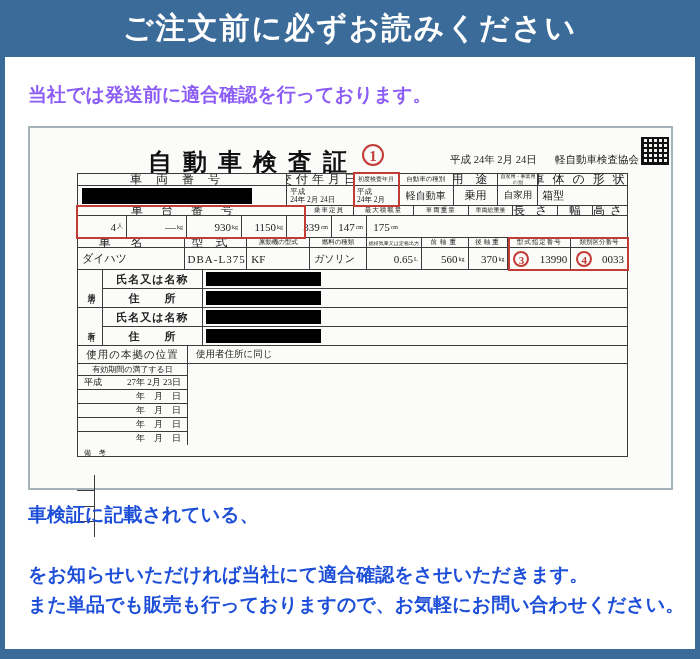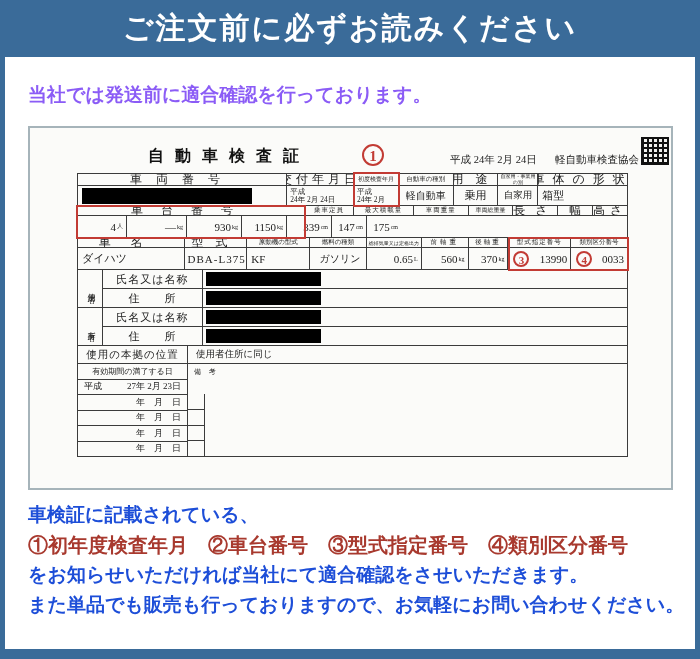--- a/index.html
+++ b/index.html
@@ -11,21 +11,21 @@
           letter-spacing:2px;}
   
   .frame{position:absolute;left:0;top:57px;width:700px;height:602px;background:#fff;
          border-left:5px solid #3a6b99;border-right:5px solid #3a6b99;border-bottom:10px solid #3a6b99;
          box-sizing:border-box;}
   .intro{position:absolute;left:28px;top:82px;font-size:19px;font-weight:bold;color:#8b5cf6;}
   
   .cert{position:absolute;left:28px;top:126px;width:645px;height:364px;background:#fbfbf9;
         border:2px solid #a6b4ba;box-sizing:border-box;font-family:"Liberation Serif",serif;color:#222;}
   .cert *{box-sizing:border-box;}
-  .cert-title{position:absolute;left:118px;top:18px;font-size:16px;font-weight:bold;letter-spacing:11px;color:#111;white-space:nowrap;}
+  .cert-title{position:absolute;left:118px;top:18px;font-size:24px;font-weight:bold;letter-spacing:11px;color:#111;white-space:nowrap;}
   .top-date{position:absolute;left:420px;top:25px;font-size:10.5px;white-space:nowrap;}
   .authority{position:absolute;left:525px;top:25px;font-size:10.5px;white-space:nowrap;}
   .stamp{position:absolute;left:612px;top:10px;width:26px;height:26px;background:
          repeating-linear-gradient(0deg,#111 0 2px,transparent 2px 5px),
          repeating-linear-gradient(90deg,#111 0 2px,#f2f2ef 2px 5px);outline:1px solid #111;}
   
   .circ{display:inline-block;border:2px solid #c23b34;border-radius:50%;color:#c23b34;
         font-weight:bold;text-align:center;background:transparent;font-family:"Liberation Serif",serif;}
   .c1{position:absolute;left:332px;top:16px;width:22px;height:22px;font-size:15px;line-height:21px;}
   .c2{width:20px;height:20px;font-size:14px;line-height:19px;margin-left:6px;flex:0 0 auto;}
@@ -37,21 +37,21 @@
   .c:last-child{border-right:none;}
   .h{font-size:12px;color:#222;white-space:nowrap;text-align:center;}
   .vtxt{font-size:11px;white-space:nowrap;}
   .num{justify-content:flex-end;padding-right:3px;}
   .unit{font-size:6px;margin-left:1px;}
   .bar{background:#000;}
   
   .redbox{position:absolute;border:2px solid #c23b34;pointer-events:none;}
   
   .vlabel{writing-mode:vertical-rl;font-size:8px;letter-spacing:1px;justify-content:center;display:flex;align-items:center;}
-  .rows{flex:1;display:flex;flex-direction:column;}
+  .rows{flex:1;display:flex;flex-direction:column;font-weight:bold;}
   .rw{display:flex;flex:1;align-items:center;}
   .rw+.rw{border-top:1px solid #3b3b3b;}
   .flabel{width:100px;border-right:1px solid #3b3b3b;font-size:11px;display:flex;align-items:center;
           justify-content:center;align-self:stretch;letter-spacing:1px;}
   
   .dl{width:110px;border-right:1px solid #3b3b3b;display:flex;flex-direction:column;}
   .dl-row{flex:1;display:flex;align-items:center;justify-content:space-between;padding:0 6px;font-size:9px;white-space:nowrap;}
   .dl-row+.dl-row{border-top:1px solid #3b3b3b;}
   .remarks{flex:1;position:relative;font-size:7px;letter-spacing:3px;padding:3px 0 0 6px;}
   .subcol{position:absolute;left:-1px;top:30px;width:18px;height:62px;border-right:1px solid #3b3b3b;
@@ -223,21 +223,21 @@
     <div class="band" style="top:120px;height:22px;">
       <div class="c" style="width:107px;justify-content:flex-start;padding-left:4px">
           <span class="vtxt">ダイハツ</span>
         </div>
       <div class="c" style="width:63px;justify-content:flex-start;padding-left:3px">
           <span class="vtxt" style="letter-spacing:1px">DBA-L375S</span>
         </div>
       <div class="c" style="width:63px;justify-content:flex-start;padding-left:4px">
           <span class="vtxt">KF</span>
         </div>
-      <div class="c" style="width:57px;justify-content:center;padding-left:4px">
+      <div class="c" style="width:57px;justify-content:flex-start;padding-left:4px">
           <span class="vtxt" style="font-size:10px">ガソリン</span>
         </div>
       <div class="c num" style="width:55px">
           <span class="vtxt">0.65</span>
           <small class="unit">L</small>
         </div>
       <div class="c num" style="width:47px">
           <span class="vtxt">560</span>
           <small class="unit">kg</small>
         </div>
@@ -289,21 +289,21 @@
 
     <div class="band" style="top:218px;height:18px;">
       <div class="c" style="width:110px">
           <span style="font-size:10.5px;letter-spacing:1px">使用の本拠の位置</span>
         </div>
       <div class="c" style="flex:1;justify-content:flex-start;padding-left:8px">
           <span style="font-size:9.5px">使用者住所に同じ</span>
         </div>
     </div>
 
-    <div class="band" style="top:236px;height:93px;">
+    <div class="band" style="top:236px;height:93px;flex-direction:column;">
       <div class="dl">
         <div class="dl-row" style="justify-content:center">
             <span style="font-size:8px">有効期間の満了する日</span>
           </div>
         <div class="dl-row">
           <span>平成</span>
           <span>27年  2月 23日</span>
         </div>
         <div class="dl-row" style="justify-content:flex-end">
             <span>年　月　日</span>
@@ -328,17 +328,16 @@
           </div>
       </div>
     </div>
 
     <div class="redbox" style="left:323px;top:44px;width:47px;height:35px;"></div>
     <div class="redbox" style="left:46px;top:77px;width:230px;height:34px;"></div>
     <div class="redbox" style="left:478px;top:109px;width:121px;height:34px;"></div>
   </div>
 
   <div class="note blue" style="top:502px">車検証に記載されている、</div>
-  <div class="note red" style="top:532px">①初年度検査年月　②車台番号　③型式指定番号　④類別区分番号</div>
   <div class="note blue" style="top:562px">をお知らせいただければ当社にて適合確認をさせいただきます。</div>
   <div class="note blue" style="top:592px">また単品でも販売も行っておりますので、お気軽にお問い合わせください。</div>
 
 </div>
 
 </body></html>

